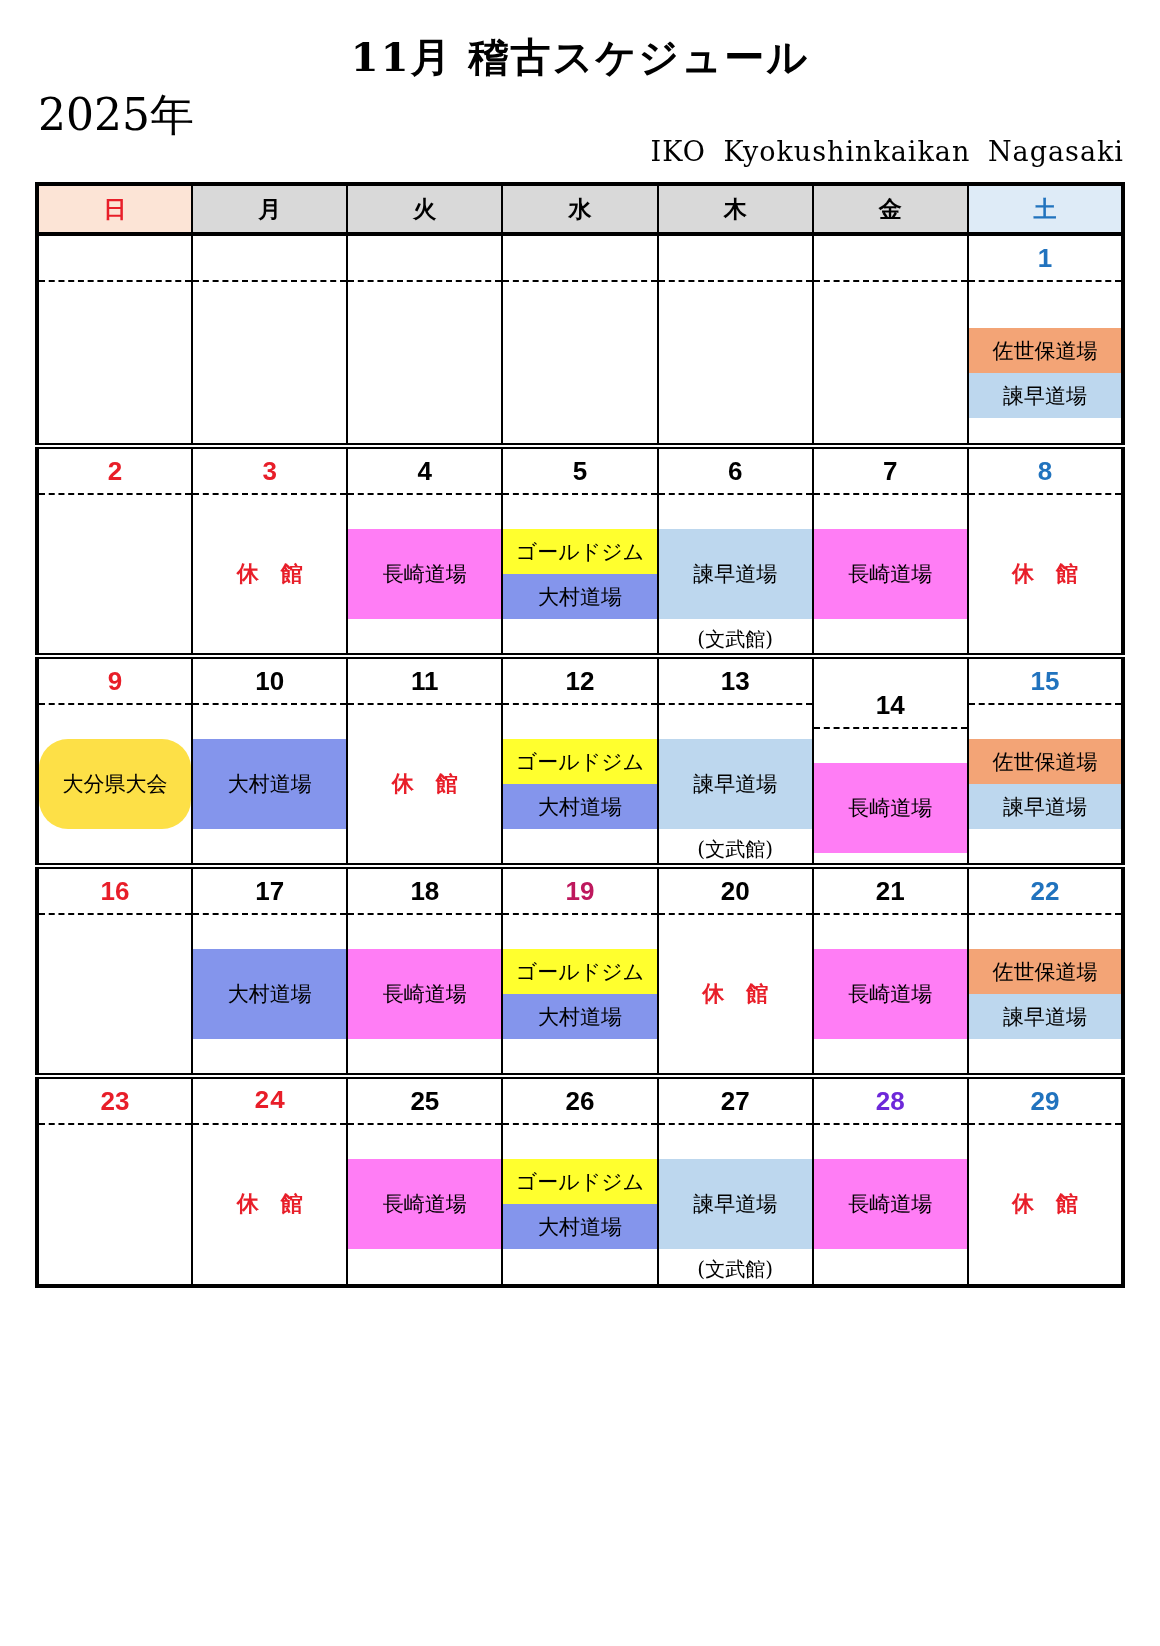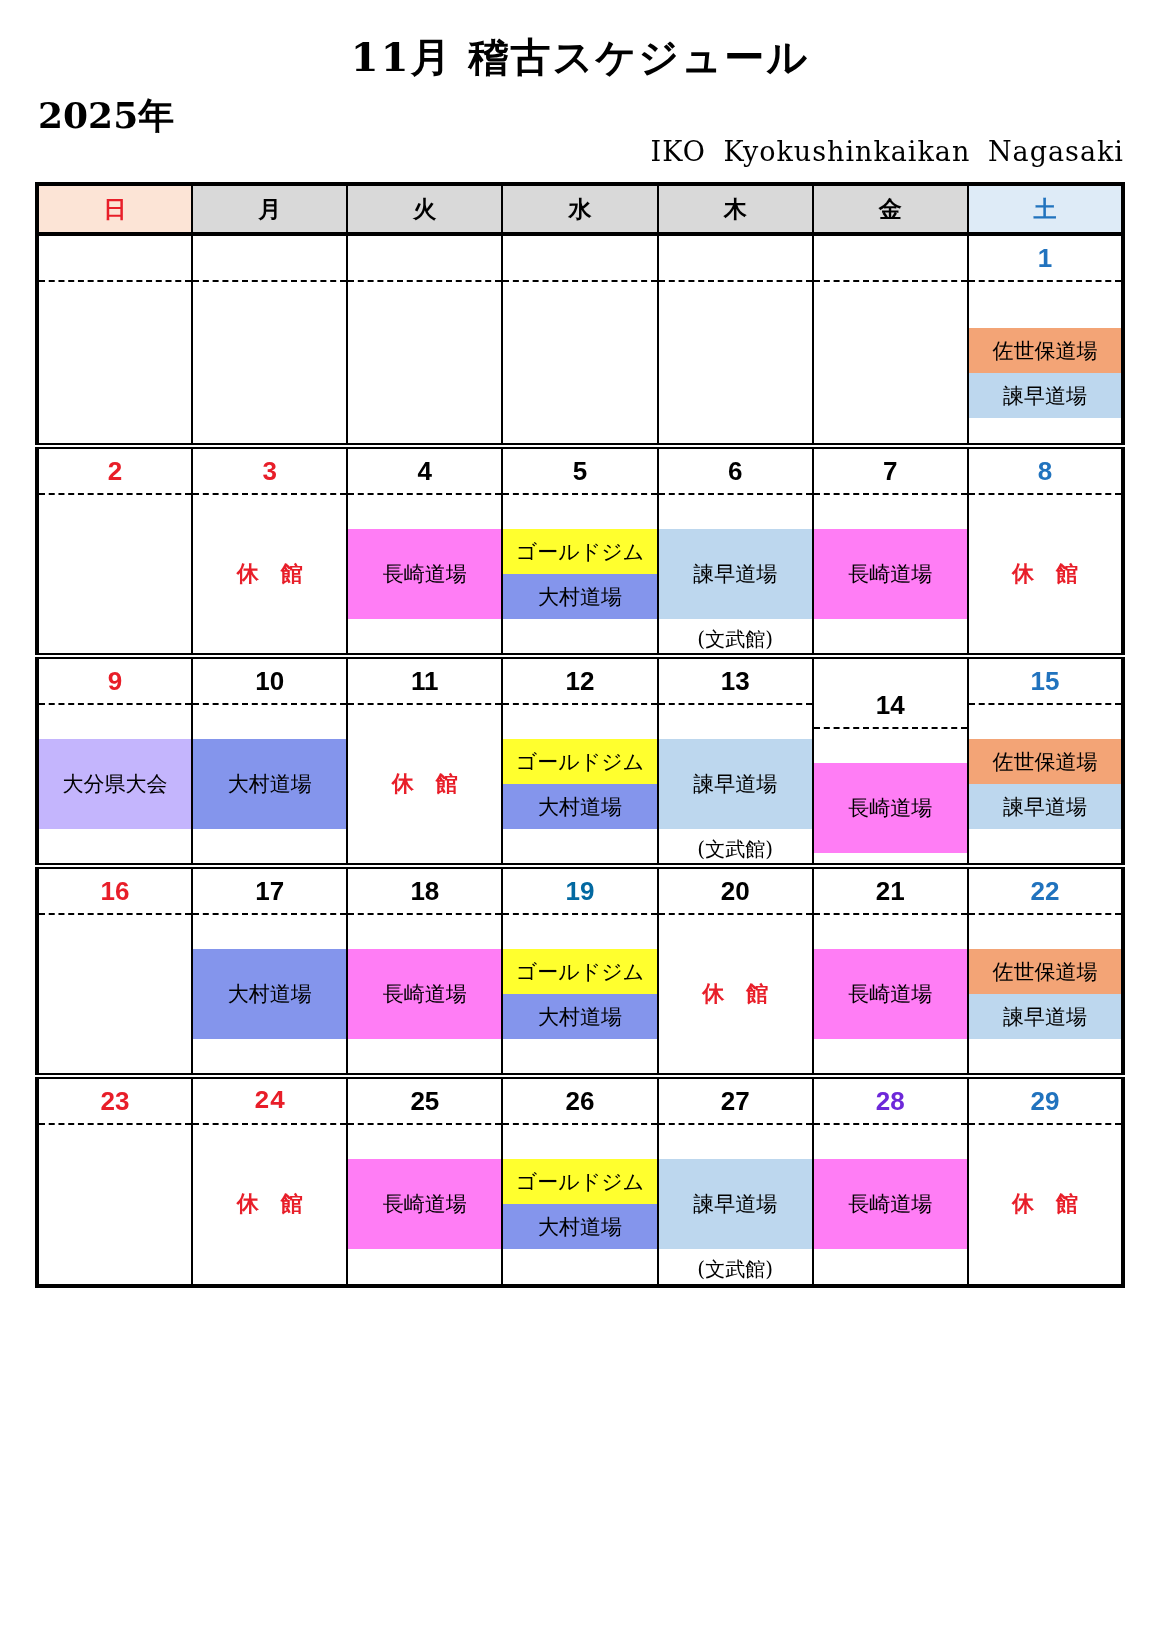--- a/index.html
+++ b/index.html
@@ -8,23 +8,23 @@
     width:1160px; height:1646px; position:relative;
     font-family:"Liberation Sans", sans-serif; color:#000;
   }
   .page-title {
     position:absolute; top:30px; left:0; width:1160px;
     text-align:center;
     font-family:"DejaVu Serif","Liberation Serif",serif;
     font-weight:bold; font-size:40px; letter-spacing:2px;
   }
   .year-label {
-    position:absolute; top:92px; left:38px;
-    font-family:"DejaVu Serif","Liberation Serif",serif;
-    font-weight:bold; font-size:36px;
+    position:absolute; top:86px; left:38px;
+    font-family:"DejaVu Serif","Liberation Serif",serif;
+    font-weight:normal; font-size:44px;
   }
   .org-label {
     position:absolute; top:136px; right:36px;
     font-family:"DejaVu Serif","Liberation Serif",serif;
     font-size:27px; word-spacing:8px; letter-spacing:1px;
   }
   table.cal {
     position:absolute; top:182px; left:35px; width:1090px;
     border-collapse:collapse; table-layout:fixed;
     border:4px solid #000;
@@ -162,21 +162,21 @@
           <div class="date" style="color: rgb(33, 115, 190);">8</div>
           <div class="events">
             <div class="closed">休　館</div>
           </div>
         </td>
       </tr>
       <tr class="std">
         <td>
           <div class="date" style="color: rgb(232, 30, 41);">9</div>
           <div class="events">
-            <div class="badge full" style="background: #c4b5fd;">大分県大会</div>
+            <div class="badge full" style="background: #fde047; border-radius: 29px;">大分県大会</div>
           </div>
         </td>
         <td>
           <div class="date" style="color: rgb(0, 0, 0);">10</div>
           <div class="events">
             <div class="badge full" style="background: rgb(132, 149, 236);">大村道場</div>
           </div>
         </td>
         <td>
           <div class="date" style="color: rgb(0, 0, 0);">11</div>
@@ -223,21 +223,21 @@
             <div class="badge full" style="background: rgb(132, 149, 236);">大村道場</div>
           </div>
         </td>
         <td>
           <div class="date" style="color: rgb(0, 0, 0);">18</div>
           <div class="events">
             <div class="badge full" style="background: rgb(255, 125, 245);">長崎道場</div>
           </div>
         </td>
         <td>
-          <div class="date" style="color: #0369a1;">19</div>
+          <div class="date" style="color: #be185d;">19</div>
           <div class="events">
             <div class="badge half" style="background: rgb(255, 255, 46);">ゴールドジム</div>
             <div class="badge half" style="background: rgb(132, 149, 236);">大村道場</div>
           </div>
         </td>
         <td>
           <div class="date" style="color: rgb(0, 0, 0);">20</div>
           <div class="events">
             <div class="closed">休　館</div>
           </div>

